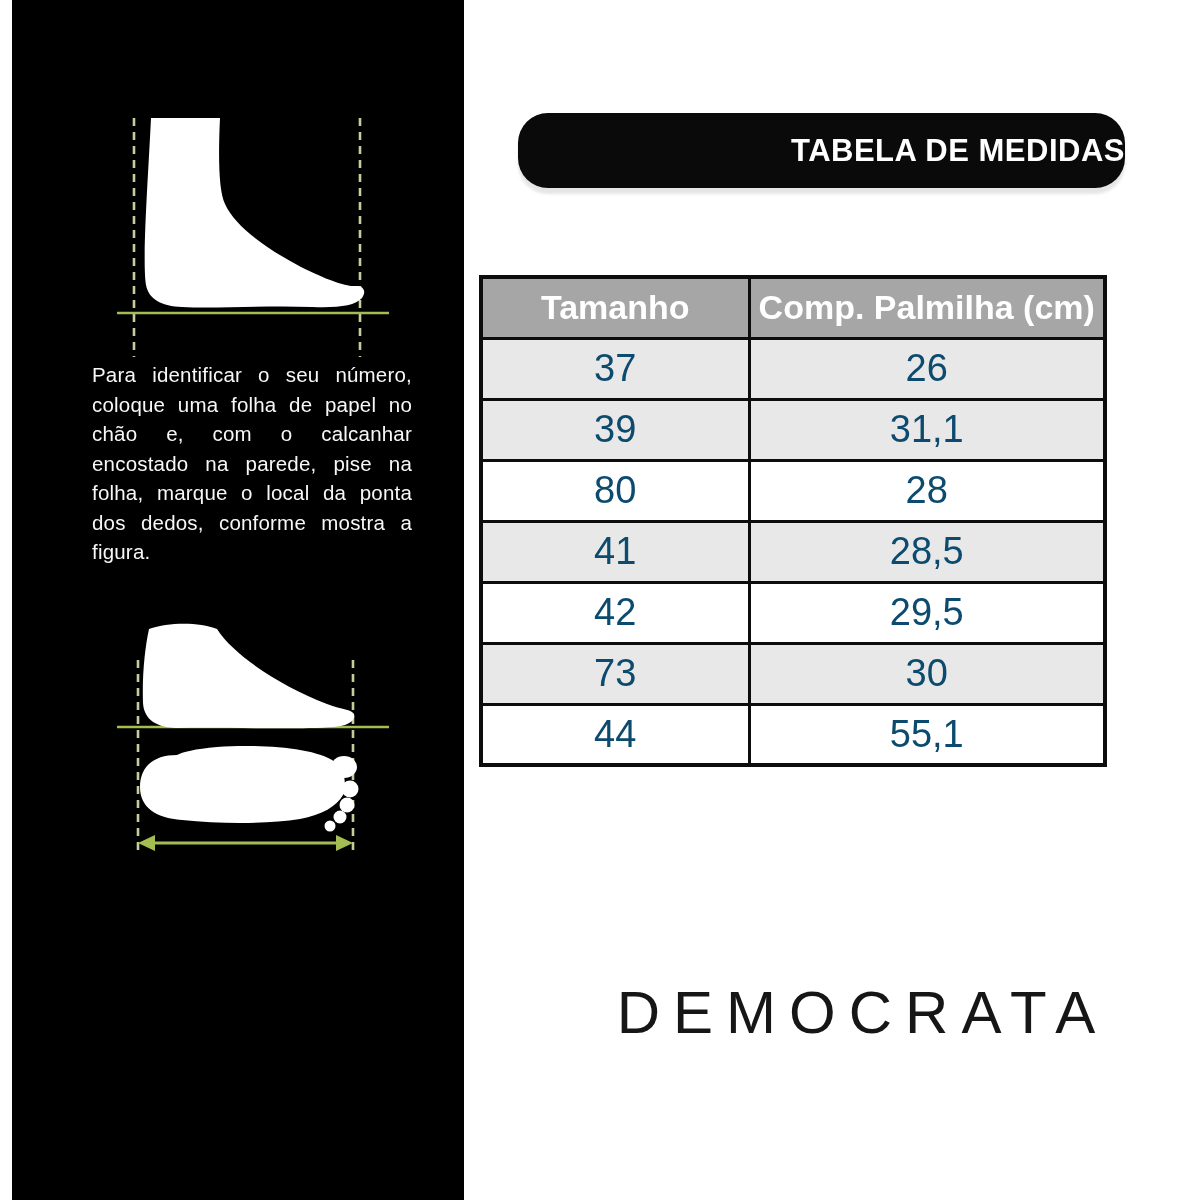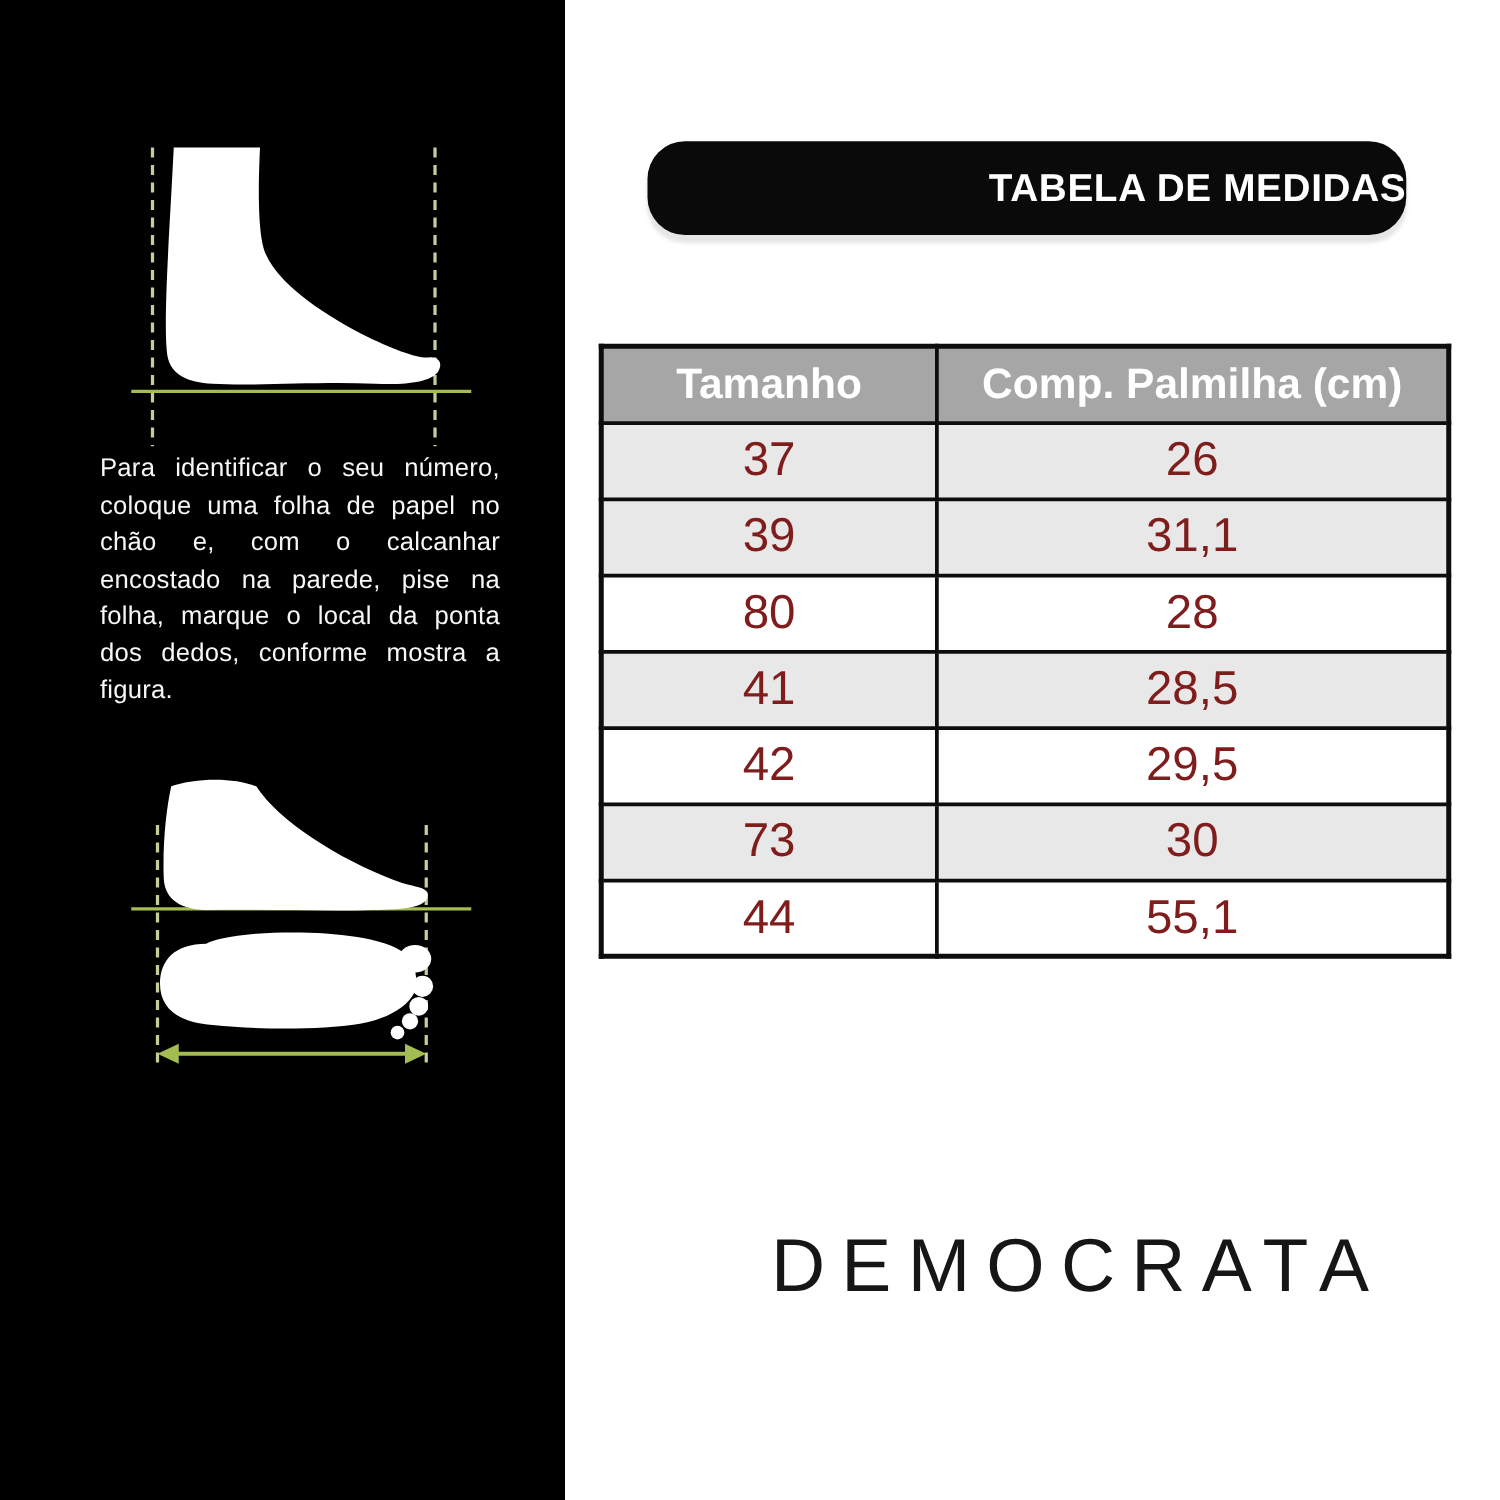--- a/index.html
+++ b/index.html
@@ -6,21 +6,21 @@
   html, body {
     width: 1200px; height: 1200px;
     background: #ffffff;
     font-family: "Liberation Sans", sans-serif;
     overflow: hidden;
     position: relative;
   }
   
   .left-panel {
     position: absolute;
-    left: 0; top: 0;
+    left: 12px; top: 0;
     width: 452px; height: 1200px;
     background: #000000;
   }
   .illu {
     position: absolute;
     left: 95px;
     width: 300px;
   }
   .illu-1 { top: 100px; height: 260px; }
   .illu-2 { top: 615px; height: 250px; }
@@ -52,42 +52,42 @@
   }
   .title-pill span {
     color: #ffffff;
     font-size: 31px;
     font-weight: bold;
     letter-spacing: 0.5px;
   }
   table.size-table {
     position: absolute;
     left: 479px; top: 275px;
-    width: 682px;
+    width: 628px;
     border-collapse: collapse;
     table-layout: fixed;
     border: 4px solid #0d0d0d;
   }
   .size-table th, .size-table td {
     border: 3px solid #0d0d0d;
     text-align: center;
     vertical-align: middle;
   }
   .size-table th {
     background: #a6a6a6;
     color: #ffffff;
     font-size: 34px;
     font-weight: bold;
     height: 61px;
   }
   .size-table th.col-size { width: 268px; }
   .size-table td {
     font-size: 38px;
     font-weight: normal;
-    color: #7f1d1d;
+    color: #0c4a6e;
     height: 61px;
     background: #ffffff;
   }
   .size-table tr.alt td { background: #e8e8e8; }
 
   .brand-wordmark {
     position: absolute;
     left: 452px; top: 978px;
     width: 748px;
     text-align: center;

